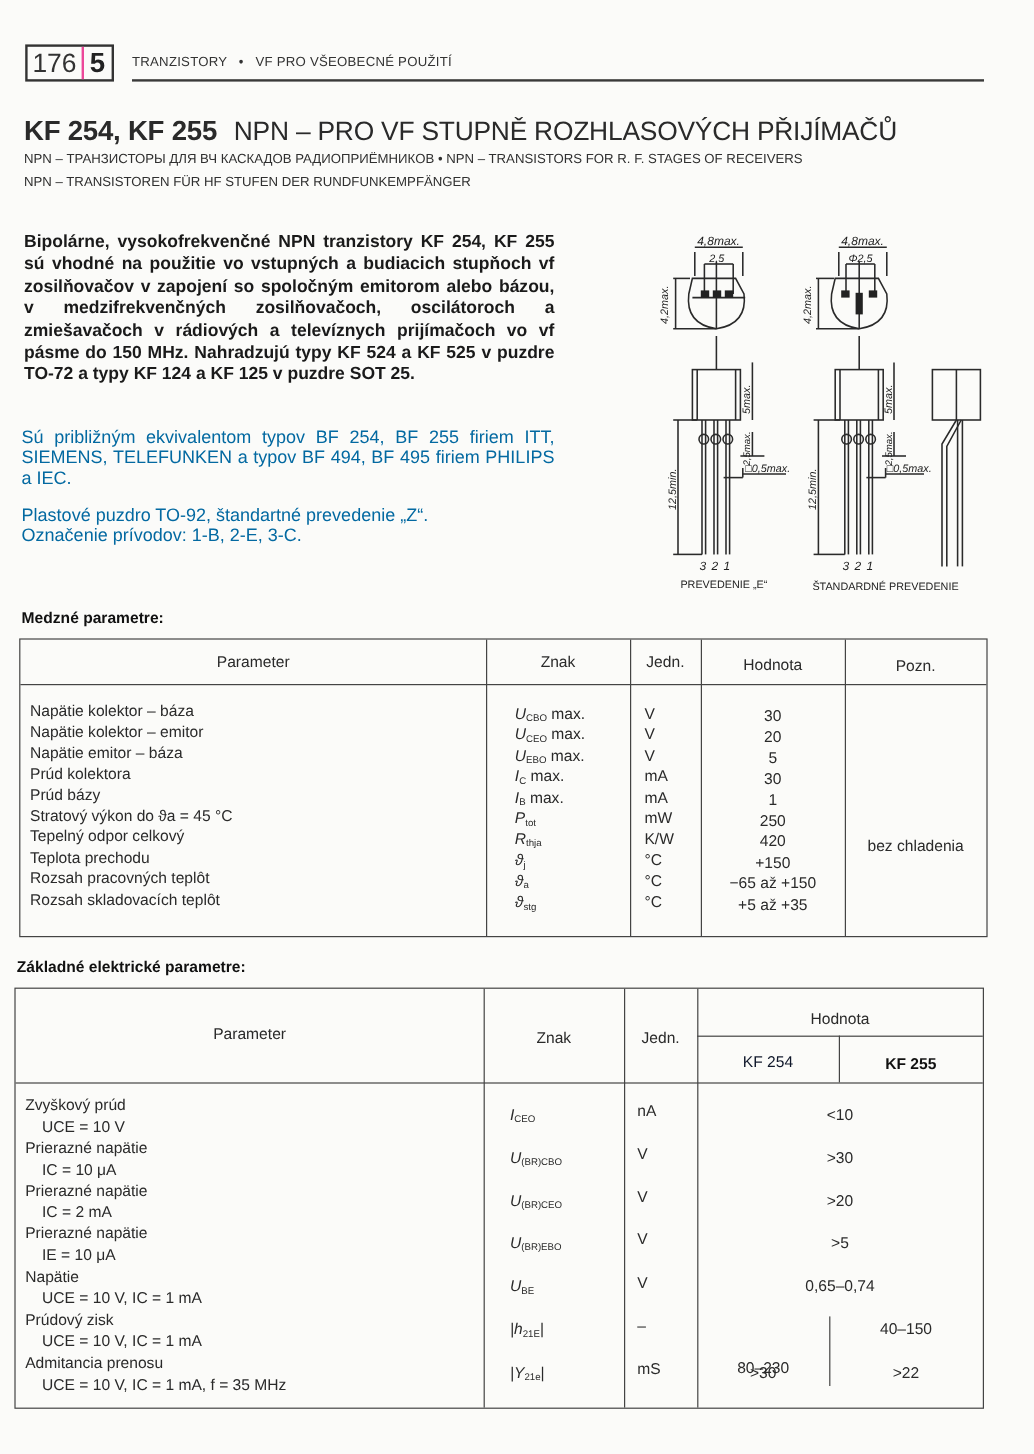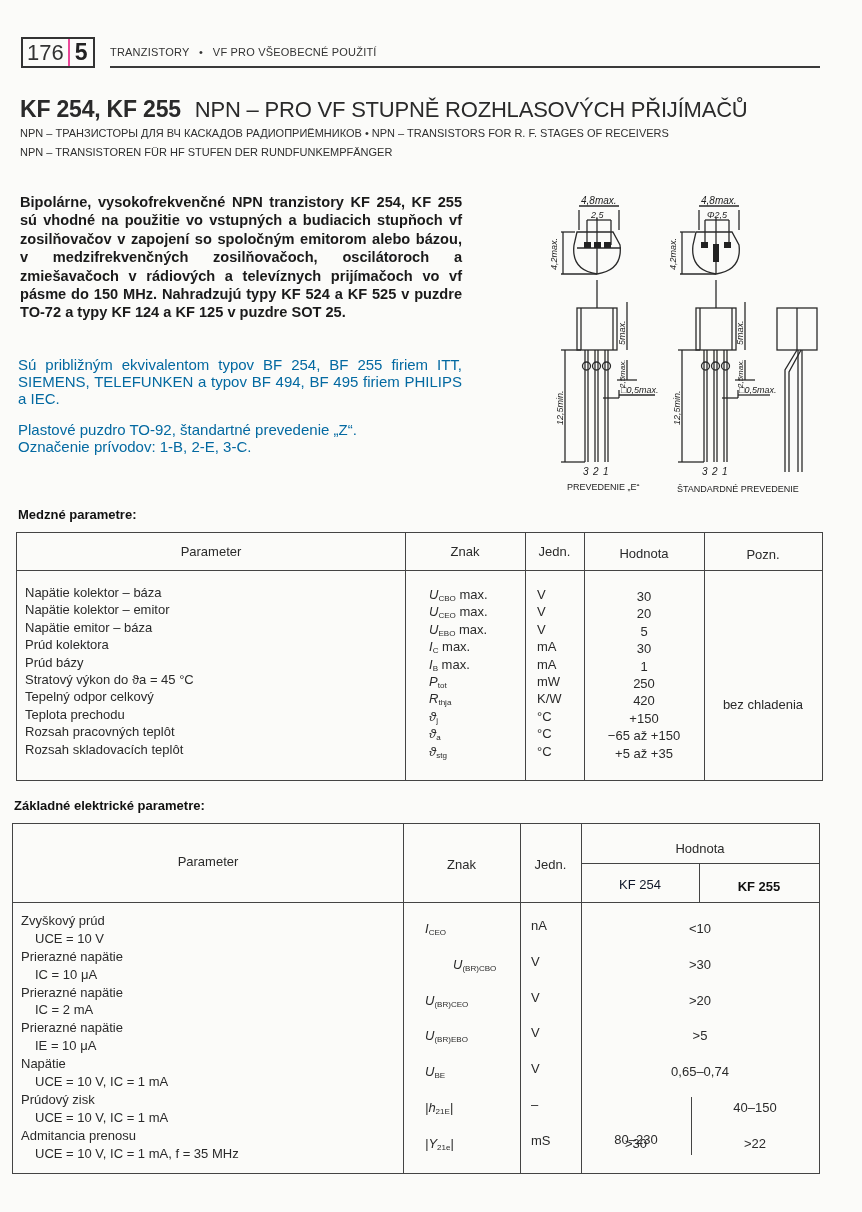--- a/index.html
+++ b/index.html
@@ -288,21 +288,21 @@
       <div class="ind">UCE = 10 V, IC = 1 mA</div>
       <div>Prúdový zisk</div>
       <div class="ind">UCE = 10 V, IC = 1 mA</div>
       <div>Admitancia prenosu</div>
       <div class="ind">UCE = 10 V, IC = 1 mA, f = 35 MHz</div>
     </div>
   <div id="el-right"></div>
 <div class="cell" style="left: 412px; top: 97px;"><i>I</i><sub>CEO</sub></div>
     <div class="cell" style="left: 518px; top: 94px;">nA</div>
     <div class="cell center" style="left: 568px; width: 238px; top: 97px;">&lt;10</div>
-    <div class="cell" style="left: 412px; top: 132.8px; margin-left: 28px;"><i>U</i><sub>(BR)CBO</sub></div>
+    <div class="cell" style="left: 412px; top: 132.8px;"><i>U</i><sub>(BR)CBO</sub></div>
     <div class="cell" style="left: 518px; top: 129.8px;">V</div>
     <div class="cell center" style="left: 568px; width: 238px; top: 132.8px;">&gt;30</div>
     <div class="cell" style="left: 412px; top: 168.6px;"><i>U</i><sub>(BR)CEO</sub></div>
     <div class="cell" style="left: 518px; top: 165.6px;">V</div>
     <div class="cell center" style="left: 568px; width: 238px; top: 168.6px;">&gt;20</div>
     <div class="cell" style="left: 412px; top: 204.4px;"><i>U</i><sub>(BR)EBO</sub></div>
     <div class="cell" style="left: 518px; top: 201.4px;">V</div>
     <div class="cell center" style="left: 568px; width: 238px; top: 204.4px;">&gt;5</div>
     <div class="cell" style="left: 412px; top: 240.2px;"><i>U</i><sub>BE</sub></div>
     <div class="cell" style="left: 518px; top: 237.2px;">V</div>

